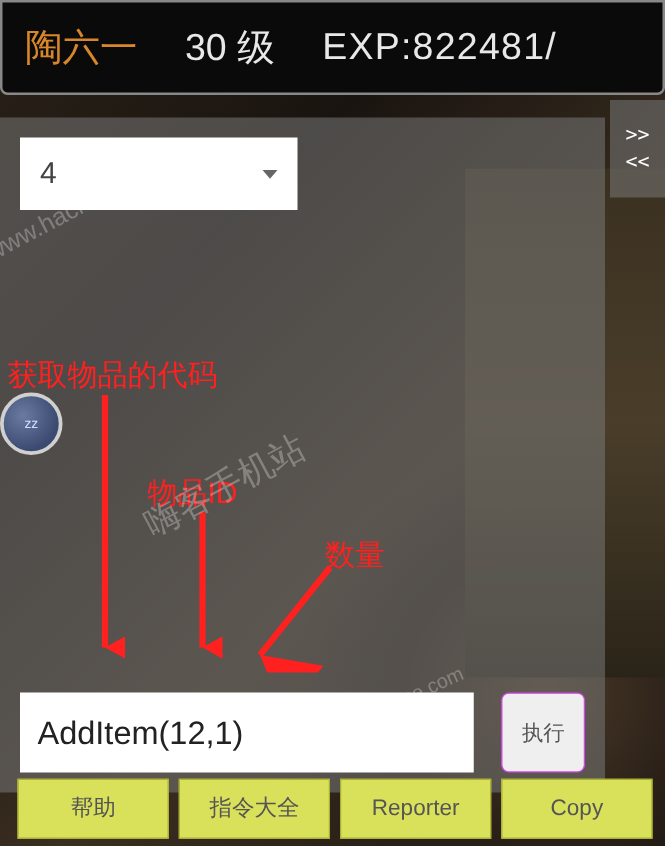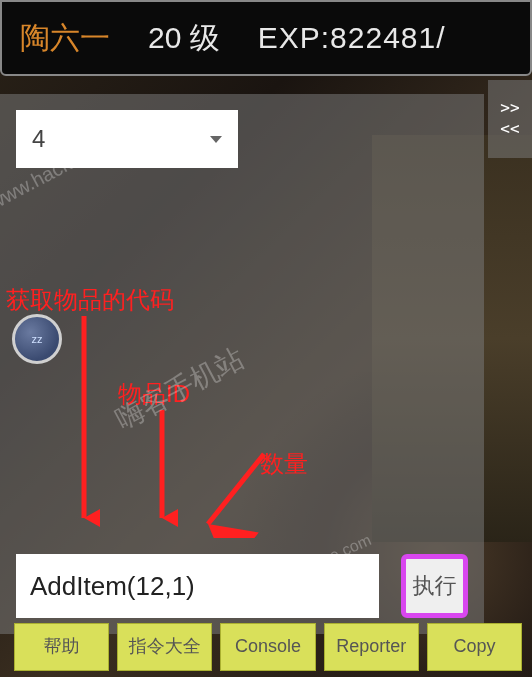--- a/index.html
+++ b/index.html
@@ -106,23 +106,23 @@
   border: none;
   font-size: 26px;
   color: #222;
   padding: 0 14px;
   font-family: Arial, sans-serif;
 }
 .exec-btn {
   width: 98px;
   height: 64px;
   background: #efefef;
-  border: 5px solid #d946ef;
+  border: 1px solid #d946ef;
   border-radius: 6px;
-  font-size: 22px;
+  font-size: 17px;
   color: #555;
   cursor: pointer;
 }
 .bottom-bar {
   position: absolute;
   z-index: 2;
   bottom: 6px;
   left: 14px;
   right: 10px;
   display: flex;
@@ -160,40 +160,40 @@
   position: absolute;
   z-index: 4;
   color: rgba(255,255,255,0.28);
   font-size: 20px;
   transform: rotate(-28deg);
   pointer-events: none;
 }
 .circle-btn {
   position: absolute;
   z-index: 2;
-  left: 12px; top: 314px;
+  left: 0; top: 314px;
   width: 50px; height: 50px;
   border-radius: 50%;
   background: radial-gradient(circle at 35% 35%, #6a7aa0 0%, #3a4a70 70%);
   border: 3px solid #d0d0d0;
   display: flex;
   align-items: center;
   justify-content: center;
   color: #cfe0ff;
   font-size: 11px;
 }
 </style>
 </head>
 <body>
 
 <div class="bg-texture"></div>
 
 <div class="header">
   <span class="player-name">陶六一</span>
-  <span class="level">20 级</span>
+  <span class="level">30 级</span>
   <span class="exp">EXP:822481/</span>
 </div>
 
 <div class="side-toggle">
   <span>&gt;&gt;</span>
   <span>&lt;&lt;</span>
 </div>
 
 <div class="console-panel">
   <div class="dropdown">
@@ -209,28 +209,27 @@
   </div>
 </div>
 
 <div class="circle-btn">
   <span>zz</span>
 </div>
 
 <div class="bottom-bar">
   <button class="bottom-btn">帮助</button>
   <button class="bottom-btn">指令大全</button>
-  <button class="bottom-btn">Console</button>
   <button class="bottom-btn">Reporter</button>
   <button class="bottom-btn">Copy</button>
 </div>
 
 <div class="annotation" style="left:6px; top:284px;">获取物品的代码</div>
 <div class="annotation" style="left:118px; top:378px;">物品ID</div>
-<div class="annotation" style="left:260px; top:448px;">数量</div>
+<div class="annotation" style="left:260px; top:428px;">数量</div>
 
 <svg class="arrow-svg" style="left:70px; top:312px; width:30px; height:222px;">
   <defs>
     <marker id="ah1" markerWidth="12" markerHeight="12" refX="6" refY="10" orient="auto">
       <path d="M1,1 L6,10 L11,1 Z" fill="#ff2020"></path>
     </marker>
   </defs>
   <line x1="14" y1="4" x2="14" y2="206" stroke="#ff2020" stroke-width="5" marker-end="url(#ah1)"></line>
 </svg>
 

